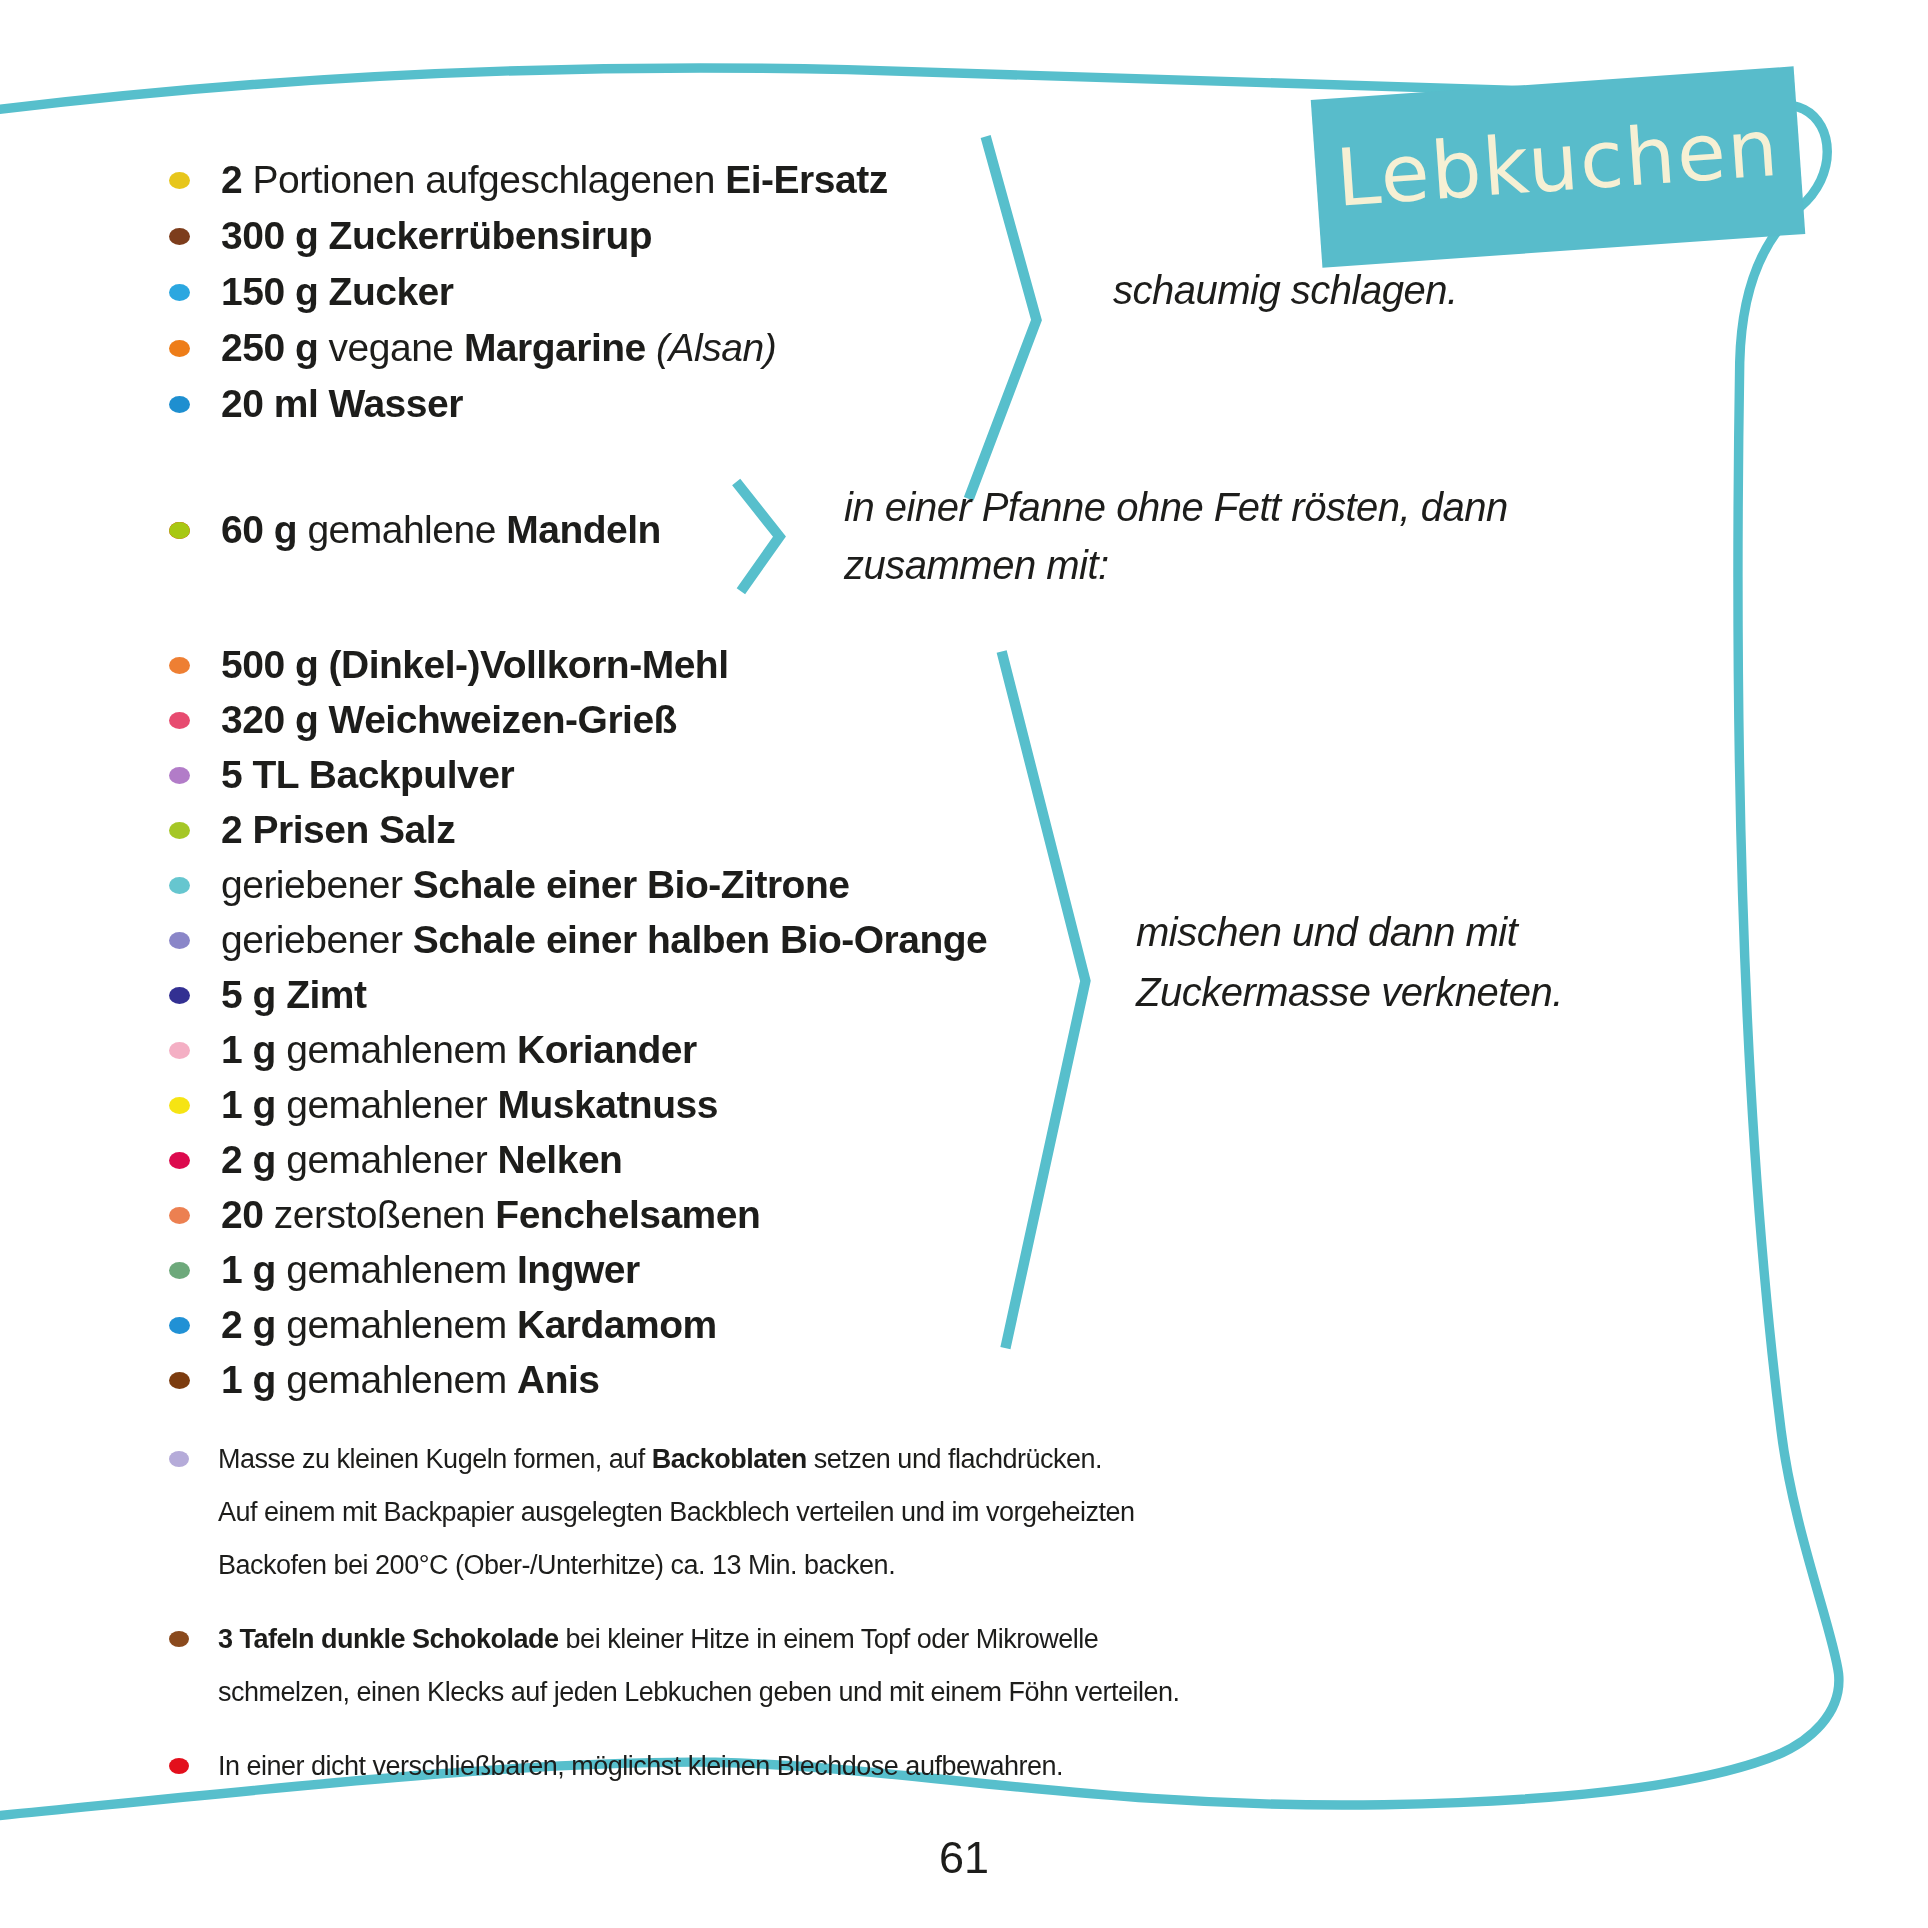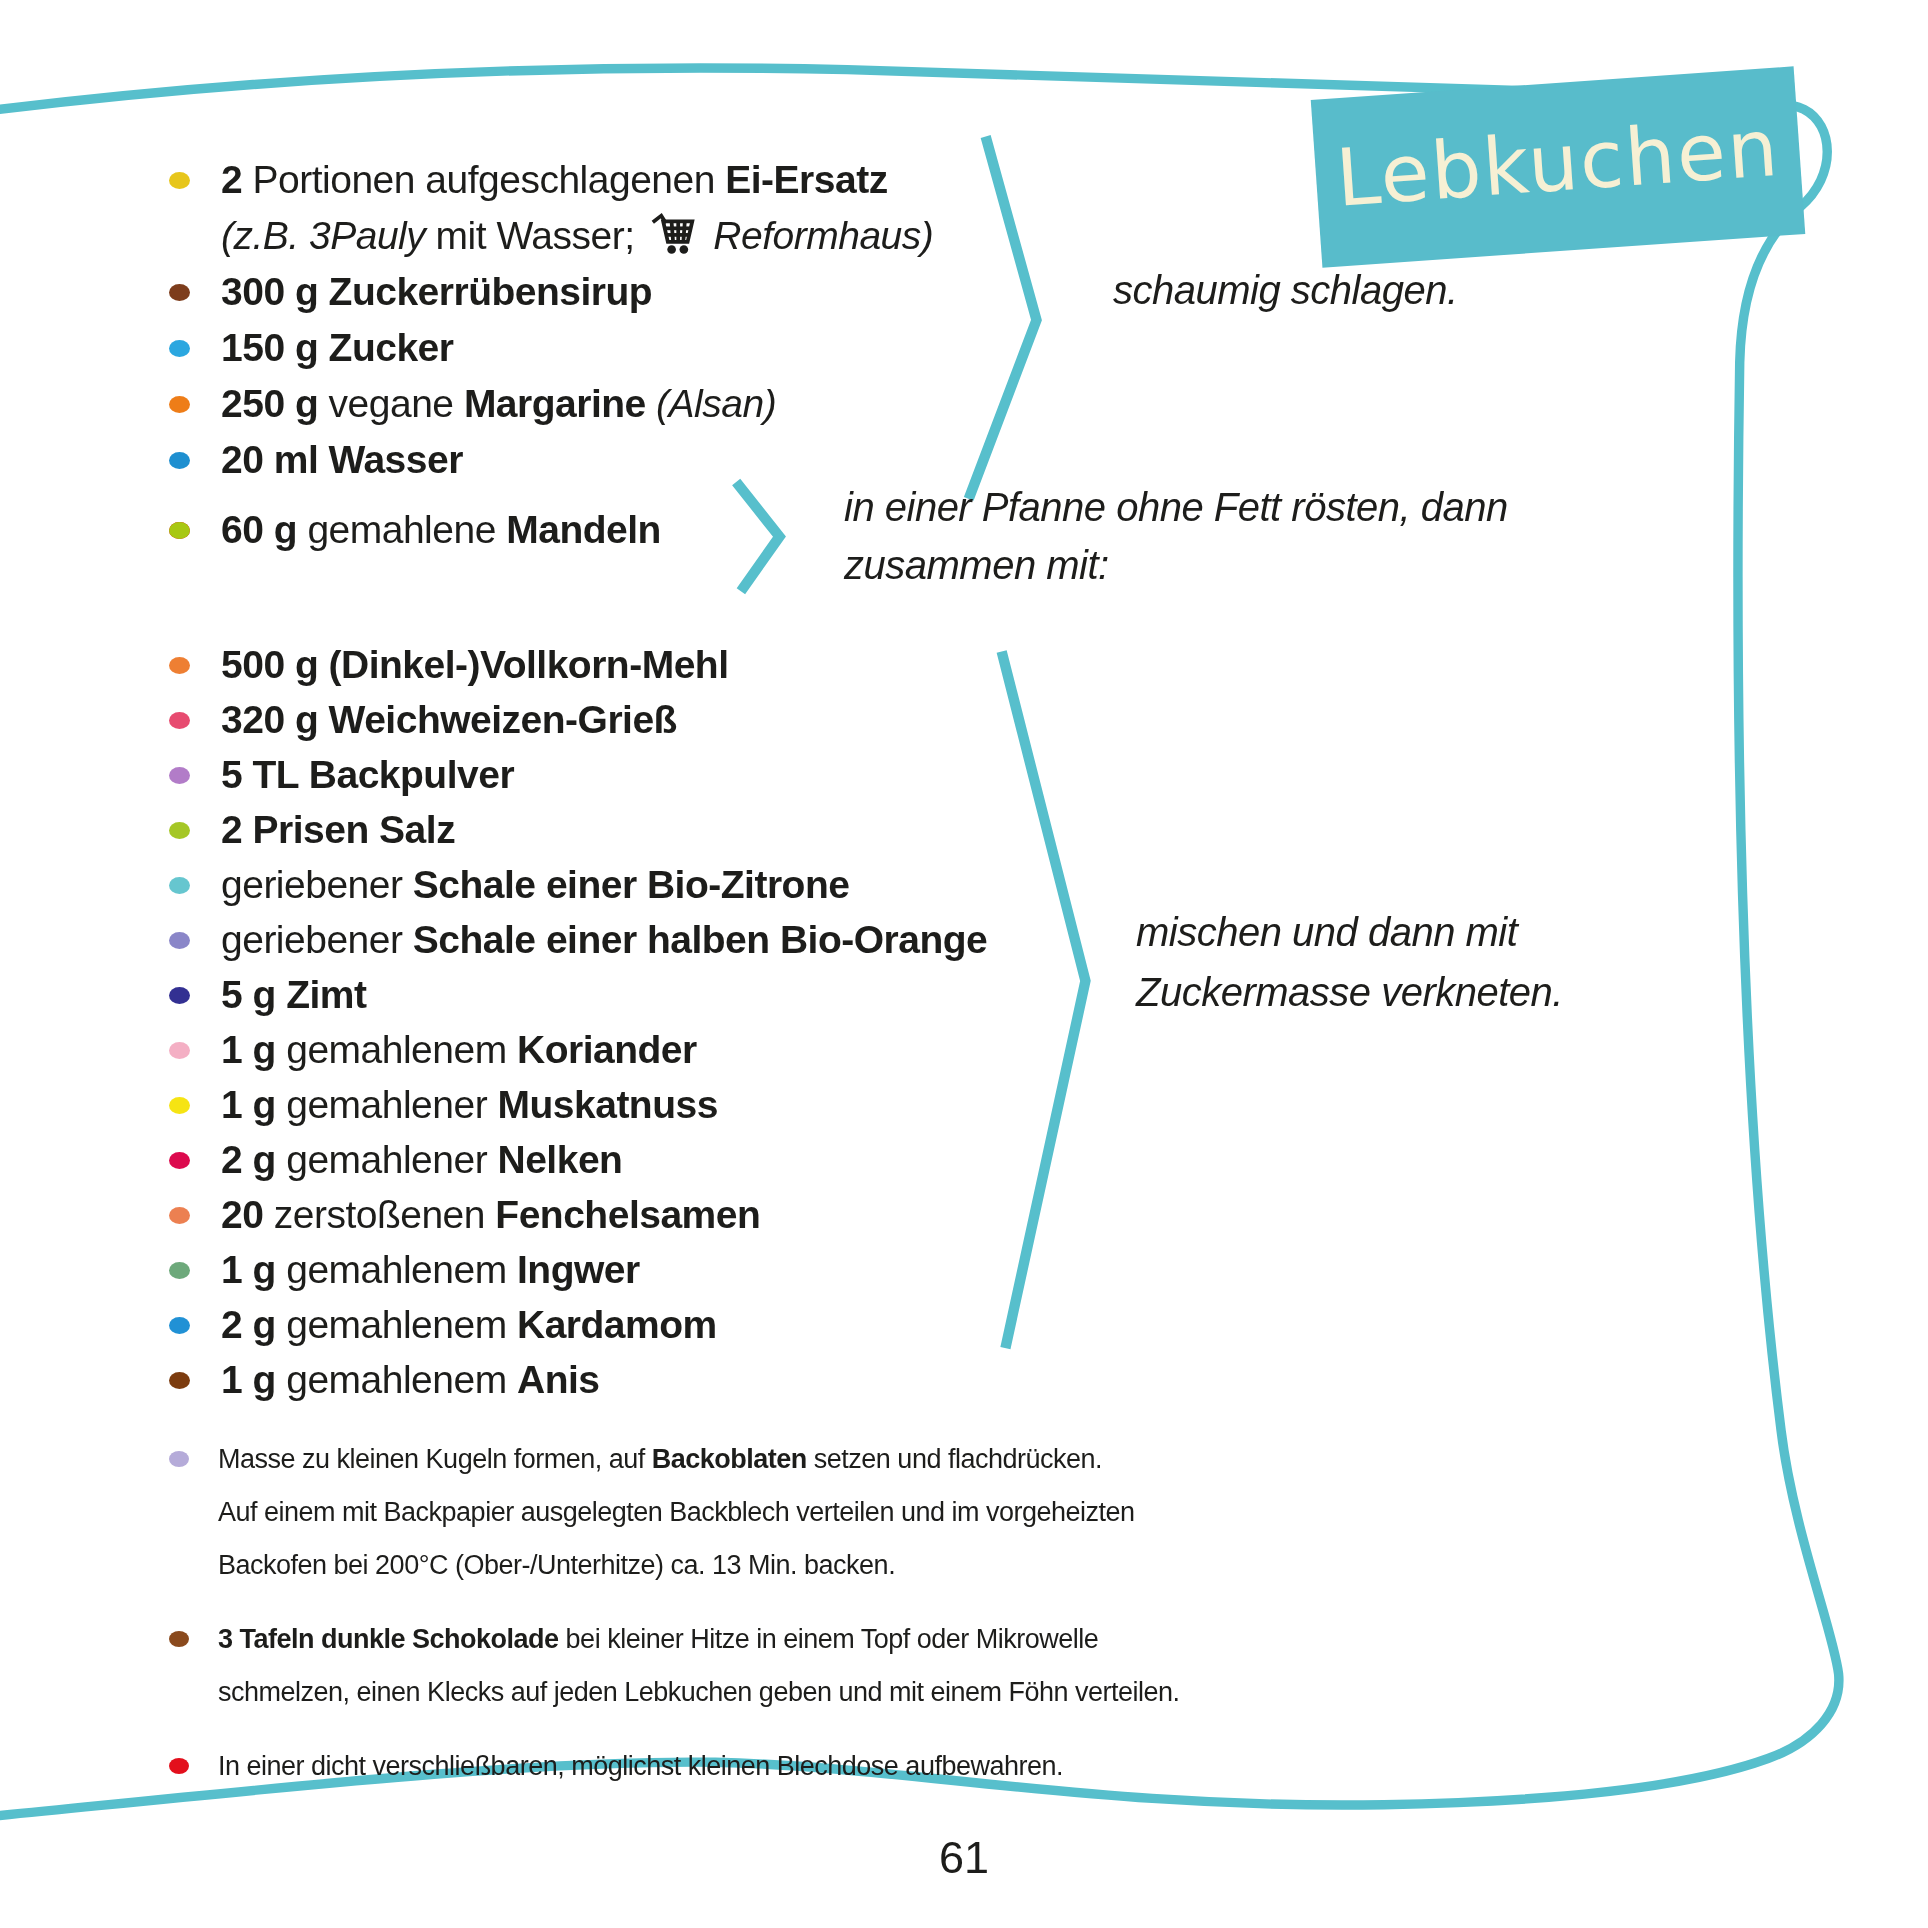--- a/index.html
+++ b/index.html
@@ -61,33 +61,20 @@
 </svg>
 
 <div id="title-box" style="background: rgb(88, 188, 203);">
   <span class="title-text" style="color: rgb(246, 240, 212);">Lebkuchen</span>
 </div>
 
 <div id="group-a" class="ing-group">
     <div class="item">
       <span class="bullet" style="background: rgb(231, 198, 27);"></span>
       <div class="line"><span class="b">2 </span><span>Portionen aufgeschlagenen </span><span class="b">Ei-Ersatz</span></div>
-      <div class="line"><span class="i">(z.B. 3Pauly</span><span> mit Wasser; </span><svg class="cart" width="47" height="49" viewBox="0 0 50 48" style="display: inline-block;">
-  <g fill="none" stroke="#1d1d1b" stroke-width="4">
-    <path d="M3 12 L12 5 L17 13"></path>
-    <path d="M14 11 H45 L40 33 H19 Z"></path>
-    <path d="M16 18.5 H43"></path>
-    <path d="M17.5 25.5 H41.5"></path>
-    <path d="M23 12 L24.5 32"></path>
-    <path d="M30 12 L30 32"></path>
-    <path d="M37 12 L35.5 32"></path>
-  </g>
-  <circle cx="23" cy="41" r="4.6" fill="#1d1d1b"></circle>
-  <circle cx="36" cy="41" r="4.6" fill="#1d1d1b"></circle>
-</svg><span class="i"> Reformhaus)</span></div>
     </div>
     <div class="item">
       <span class="bullet" style="background: rgb(125, 61, 28);"></span>
       <div class="line"><span class="b">300 g Zuckerrübensirup</span></div>
     </div>
     <div class="item">
       <span class="bullet" style="background: rgb(43, 167, 224);"></span>
       <div class="line"><span class="b">150 g Zucker</span></div>
     </div>
     <div class="item">

